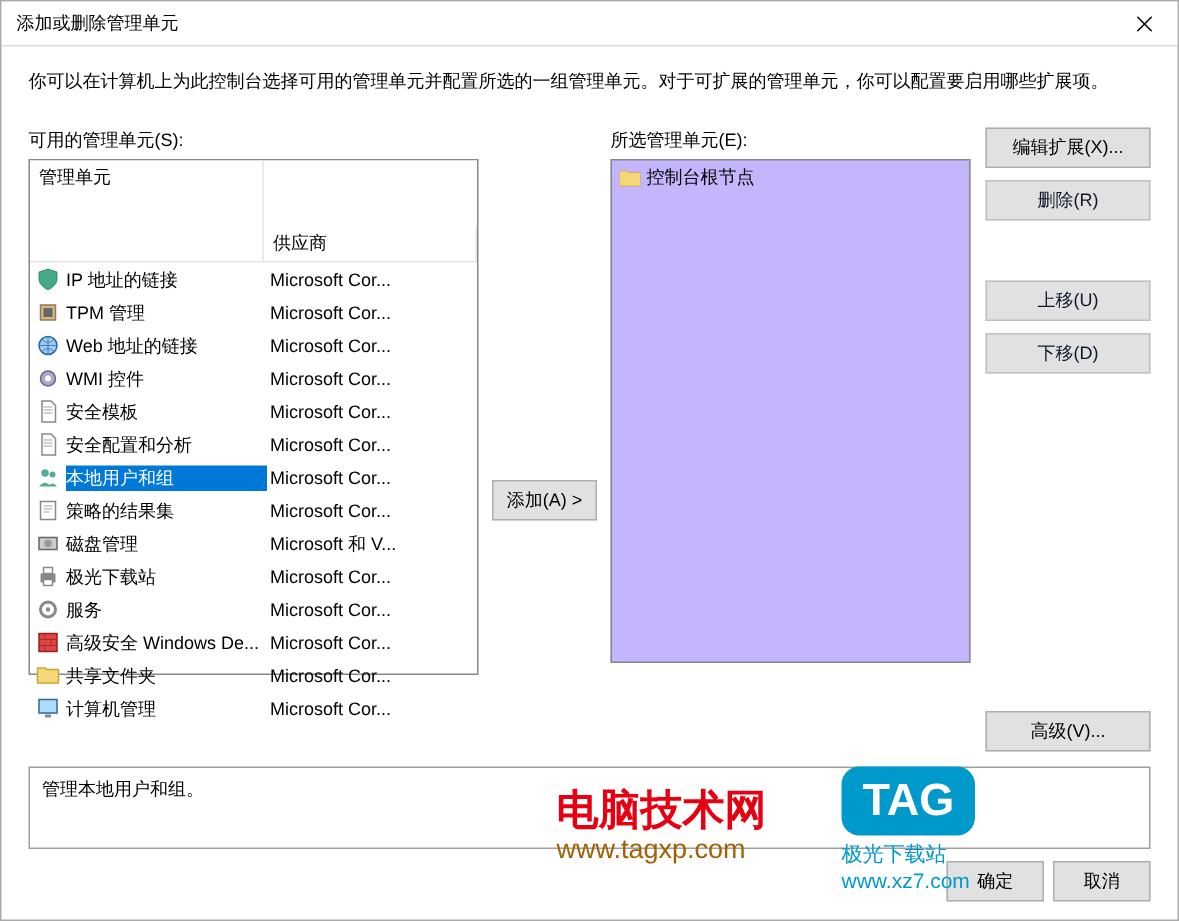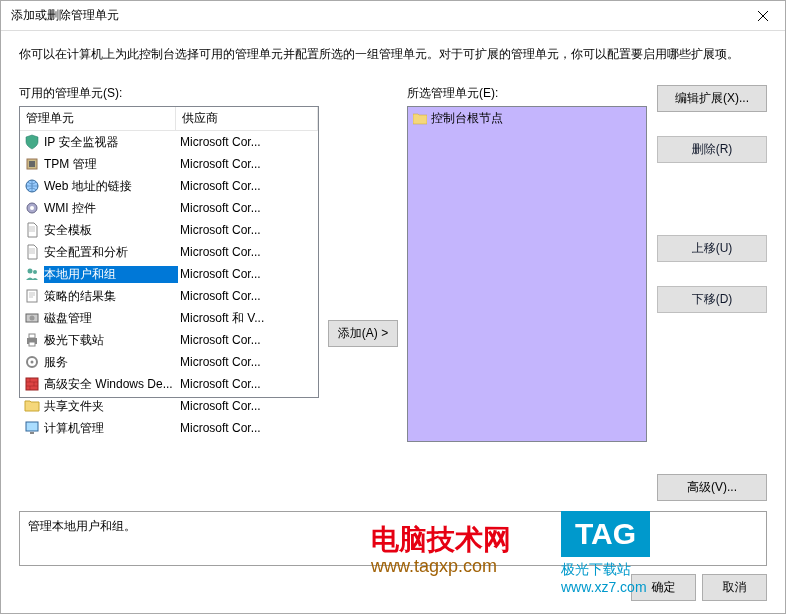--- a/index.html
+++ b/index.html
@@ -7,27 +7,27 @@
 .titlebar { height: 30px; background: #fff; display: flex; align-items: center; padding-left: 10px; border-bottom: 1px solid #ddd; }
 .titlebar-title { flex: 1; }
 .close-btn { width: 45px; height: 30px; display: flex; align-items: center; justify-content: center; cursor: pointer; }
 .content { padding: 14px 18px 10px 18px; }
 .desc-text { margin-bottom: 22px; line-height: 1.5; }
 .main-row { display: flex; gap: 8px; }
 .left-col { width: 300px; }
 .mid-col { width: 72px; display: flex; align-items: center; justify-content: center; padding-top: 80px; align-items: flex-start;}
 .right-col { flex: 1; display: flex; gap: 10px; }
 .selected-pane { width: 240px; }
-.buttons-col { flex: 1; display: flex; flex-direction: column; gap: 24px; }
+.buttons-col { flex: 1; display: flex; flex-direction: column; gap: 8px; }
 .section-label { margin-bottom: 4px; }
-.listbox { border: 1px solid #828790; background: #fff; height: 292px; position: relative; }
+.listbox { border: 1px solid #828790; background: #fff; height: 344px; position: relative; }
 .listbox-header { display: flex; background: #fff; border-bottom: 1px solid #e5e5e5; }
 .listbox-header-cell { padding: 3px 6px; border-right: 1px solid #e5e5e5; }
 .lhc1 { width: 156px; }
-.lhc2 { flex: 1; }
+.lhc2 { flex: 1; margin-top: 44px; }
 .listbox-rows { overflow-y: scroll; height: 312px; }
 .listbox-rows::-webkit-scrollbar { width: 17px; }
 .listbox-rows::-webkit-scrollbar-track { background: #f0f0f0; }
 .listbox-rows::-webkit-scrollbar-thumb { background: #cdcdcd; }
 .listbox-rows::-webkit-scrollbar-button { background: #f0f0f0; height: 17px; border: 1px solid #ddd;}
 .row { display: flex; align-items: center; height: 22px; cursor: default; }
 .row-icon { width: 16px; height: 16px; margin: 0 4px 0 4px; flex-shrink: 0; display:flex; align-items:center; justify-content:center;}
 .row-name { width: 134px; white-space: nowrap; overflow: hidden; text-overflow: ellipsis; }
 .row-vendor { flex: 1; white-space: nowrap; overflow: hidden; text-overflow: ellipsis; padding-left: 2px;}
 .row.selected .row-name { background: #0078d7; color: #fff; }
@@ -38,21 +38,21 @@
 .btn:disabled, .btn.disabled { color: #0f172a; background: #e1e1e1; border-color:#bfbfbf; pointer-events:none;}
 .btn-group-gap { height: 24px; }
 .desc-group { margin-top: 10px; }
 .desc-box { border: 1px solid #a0a0a0; height: 55px; padding: 6px 8px; }
 .bottom-bar { position: absolute; bottom: 12px; right: 18px; display: flex; gap: 6px; }
 .bottom-bar .btn { width: 65px; }
 .add-btn-wrap { display:flex; align-items:center; justify-content:center; height:336px;}
 .watermark1 { position:absolute; left:370px; top:520px; font-size:28px; font-weight:bold; color:#e60012; font-family:"SimHei",sans-serif; pointer-events:none;}
 .watermark1b { position:absolute; left:370px; top:555px; font-size:18px; color:#a16207; font-family:Arial,sans-serif; pointer-events:none;}
 .watermark2 { position:absolute; left:560px; top:510px; pointer-events:none;}
-.watermark2 .tag { background:#0099cc; color:#fff; font-size:30px; font-weight:bold; padding:6px 14px; font-family:Arial;}
+.watermark2 .tag { background:#0099cc; color:#fff; font-size:30px; font-weight:bold; padding:6px 14px; font-family:Arial;border-radius:12px;}
 .watermark2 .sub { color:#0099cc; font-size:14px; margin-top:4px;}
 svg { display:block;}
 </style>
 </head>
 <body>
 
 <div class="titlebar">
   <span class="titlebar-title">添加或删除管理单元</span>
   <div class="close-btn">
     <svg width="10" height="10" viewBox="0 0 10 10">
@@ -72,21 +72,21 @@
           <div class="listbox-header-cell lhc1">管理单元</div>
           <div class="listbox-header-cell lhc2">供应商</div>
         </div>
         <div class="listbox-rows" id="available-rows">
             <div class="row">
               <span class="row-icon">
                 <svg width="16" height="16" viewBox="0 0 16 16">
                   <path d="M8 1 L14 3 V8 C14 12 8 15 8 15 S2 12 2 8 V3 Z" fill="#4a8" stroke="#276" stroke-width="0.5"></path>
                 </svg>
               </span>
-              <span class="row-name">IP 安全监视器</span>
+              <span class="row-name">IP 地址的链接</span>
               <span class="row-vendor">Microsoft Cor...</span>
             </div>
             <div class="row">
               <span class="row-icon">
                 <svg width="16" height="16" viewBox="0 0 16 16">
                   <rect x="3" y="3" width="10" height="10" fill="#cb8" stroke="#975"></rect>
                   <rect x="5" y="5" width="6" height="6" fill="#666"></rect>
                 </svg>
               </span>
               <span class="row-name">TPM 管理</span>

